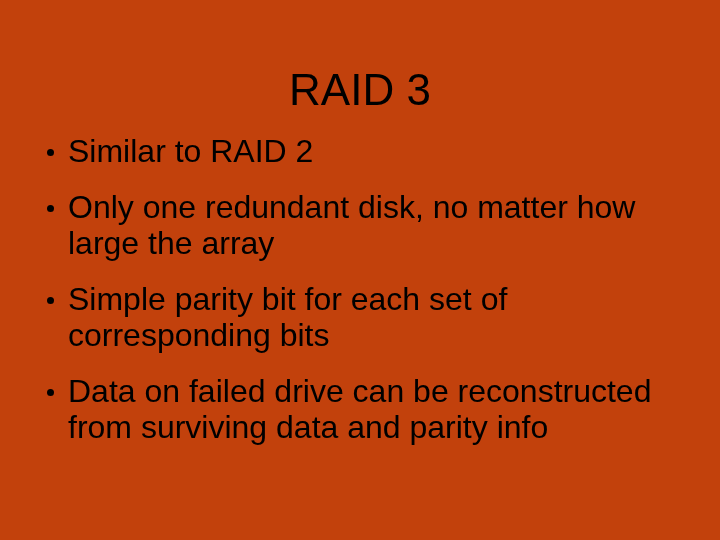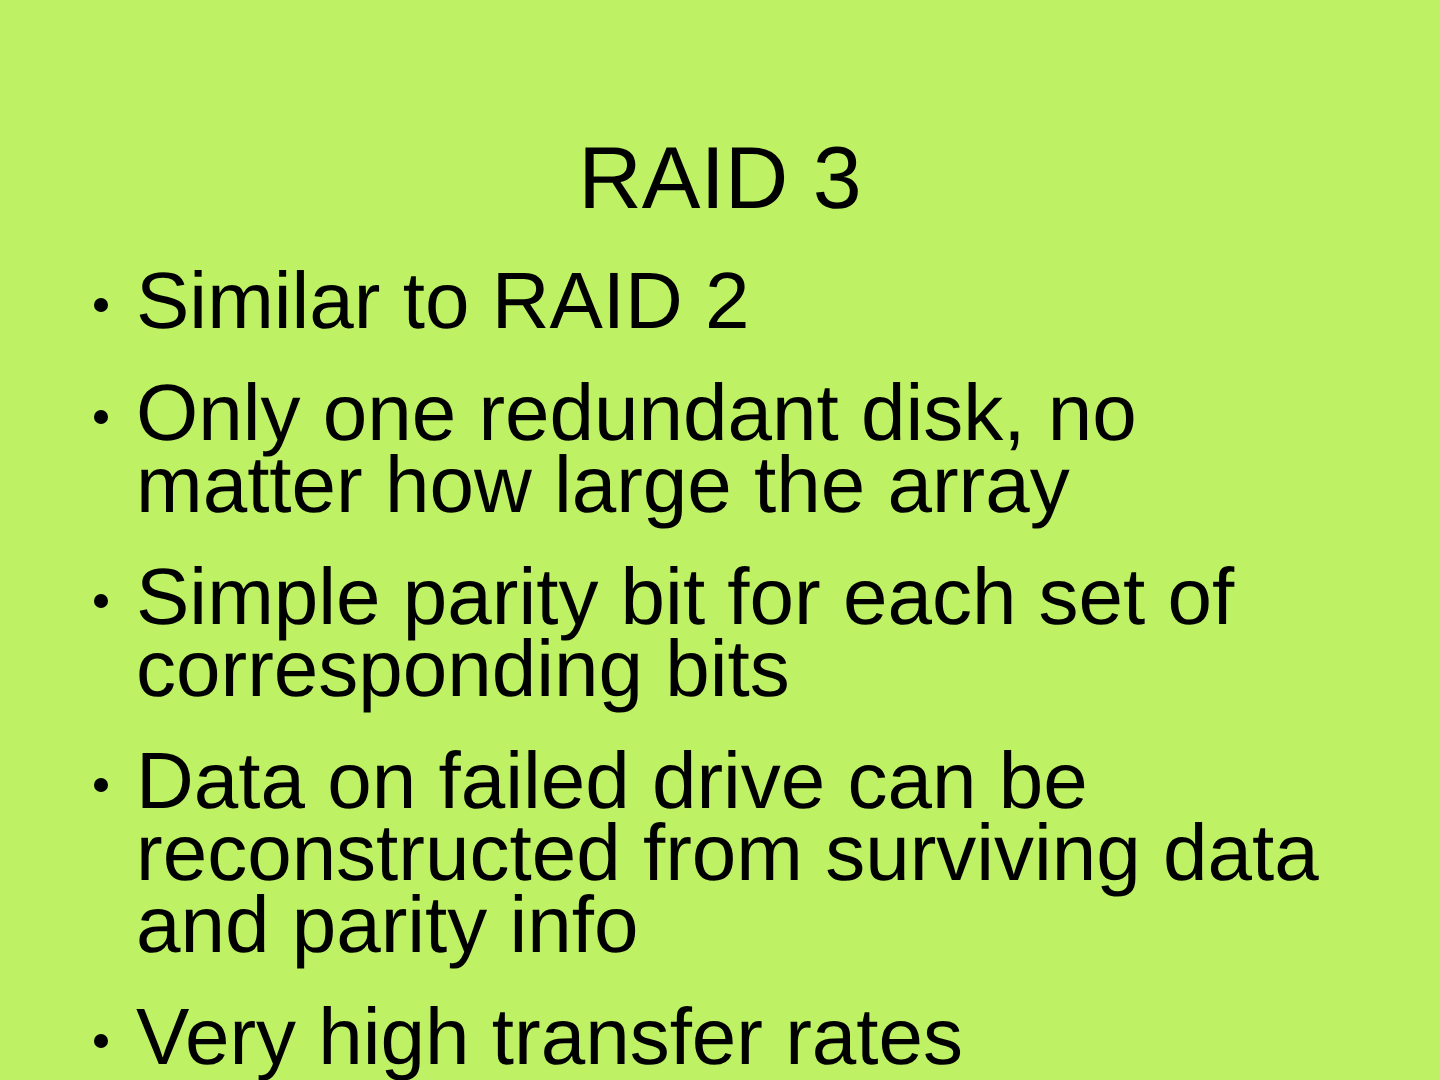--- a/index.html
+++ b/index.html
@@ -11,21 +11,21 @@
     height: 540px;
     background: #ffffff;
     overflow: hidden;
     font-family: "Liberation Sans", "DejaVu Sans", sans-serif;
     color: #000000;
     position: relative;
   }
   .slide {
     position: absolute;
     inset: 0;
-    background: #bef264;
+    background: #c2410c;
   }
   .slide-title {
     position: absolute;
     top: 35px;
     left: 0;
     right: 0;
     text-align: center;
     font-size: 44px;
     line-height: 52px;
     font-weight: 400;
@@ -37,21 +37,21 @@
     top: 133px;
     left: 46px;
     width: 622px;
     margin: 0;
     padding: 0;
     list-style: none;
   }
   .bullet-item {
     position: relative;
     padding-left: 22px;
-    font-size: 40px;
+    font-size: 32px;
     line-height: 36px;
     font-weight: 400;
     letter-spacing: 0;
   }
   .bullet-item + .bullet-item {
     margin-top: 20px;
   }
   .bullet-dot {
     position: absolute;
     left: 1px;
@@ -79,19 +79,15 @@
       <span>Only one redundant disk, no matter how large the array</span>
     </li>
     <li class="bullet-item">
       <span class="bullet-dot"></span>
       <span>Simple parity bit for each set of corresponding bits</span>
     </li>
     <li class="bullet-item">
       <span class="bullet-dot"></span>
       <span>Data on failed drive can be reconstructed from surviving data and parity info</span>
     </li>
-    <li class="bullet-item">
-      <span class="bullet-dot"></span>
-      <span>Very high transfer rates</span>
-    </li>
   </ul>
 
 </div>
 
 </body></html>

